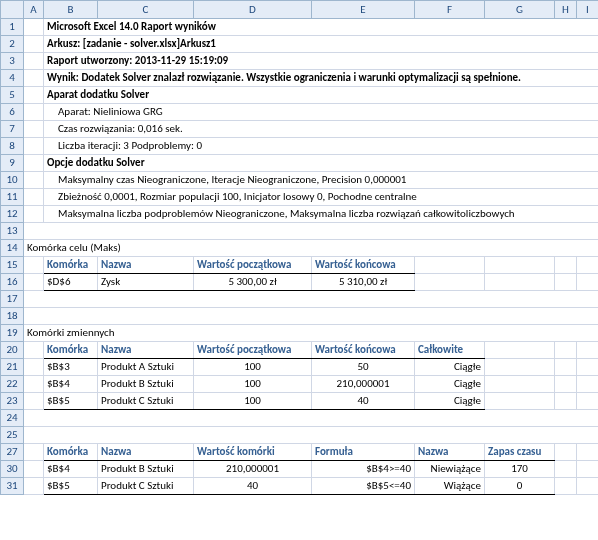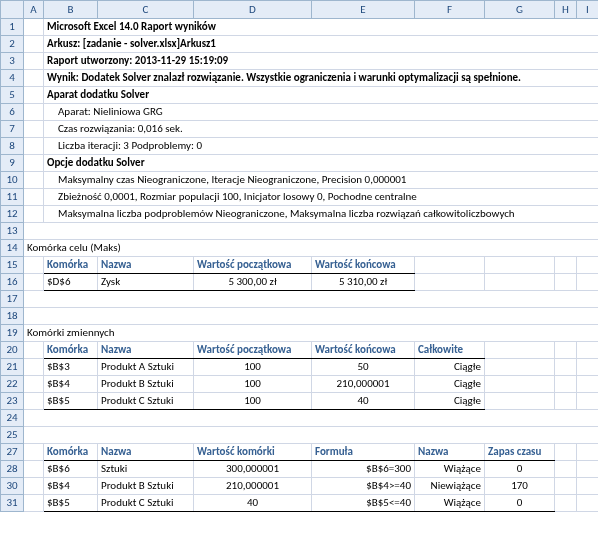--- a/index.html
+++ b/index.html
@@ -290,32 +290,20 @@
       <td class="blueheader bt-medium bb-thin">Komórka</td>
       <td class="blueheader bt-medium bb-thin">Nazwa</td>
       <td class="blueheader bt-medium bb-thin">Wartość komórki</td>
       <td class="blueheader bt-medium bb-thin">Formuła</td>
       <td class="blueheader bt-medium bb-thin">Nazwa</td>
       <td class="blueheader bt-medium bb-thin">Zapas czasu</td>
       <td></td>
       <td></td>
     </tr>
 
-    <tr>
-      <td class="rowhead">28</td>
-      <td></td>
-      <td>$B$6</td>
-      <td>Sztuki</td>
-      <td class="right">300,000001</td>
-      <td class="left">$B$6=300</td>
-      <td class="left">Wiążące</td>
-      <td class="right">0</td>
-      <td></td>
-      <td></td>
-    </tr>
 
 
     <tr>
       <td class="rowhead">30</td>
       <td></td>
       <td>$B$4</td>
       <td>Produkt B Sztuki</td>
       <td class="right">210,000001</td>
       <td class="left">$B$4&gt;=40</td>
       <td class="left">Niewiążące</td>

